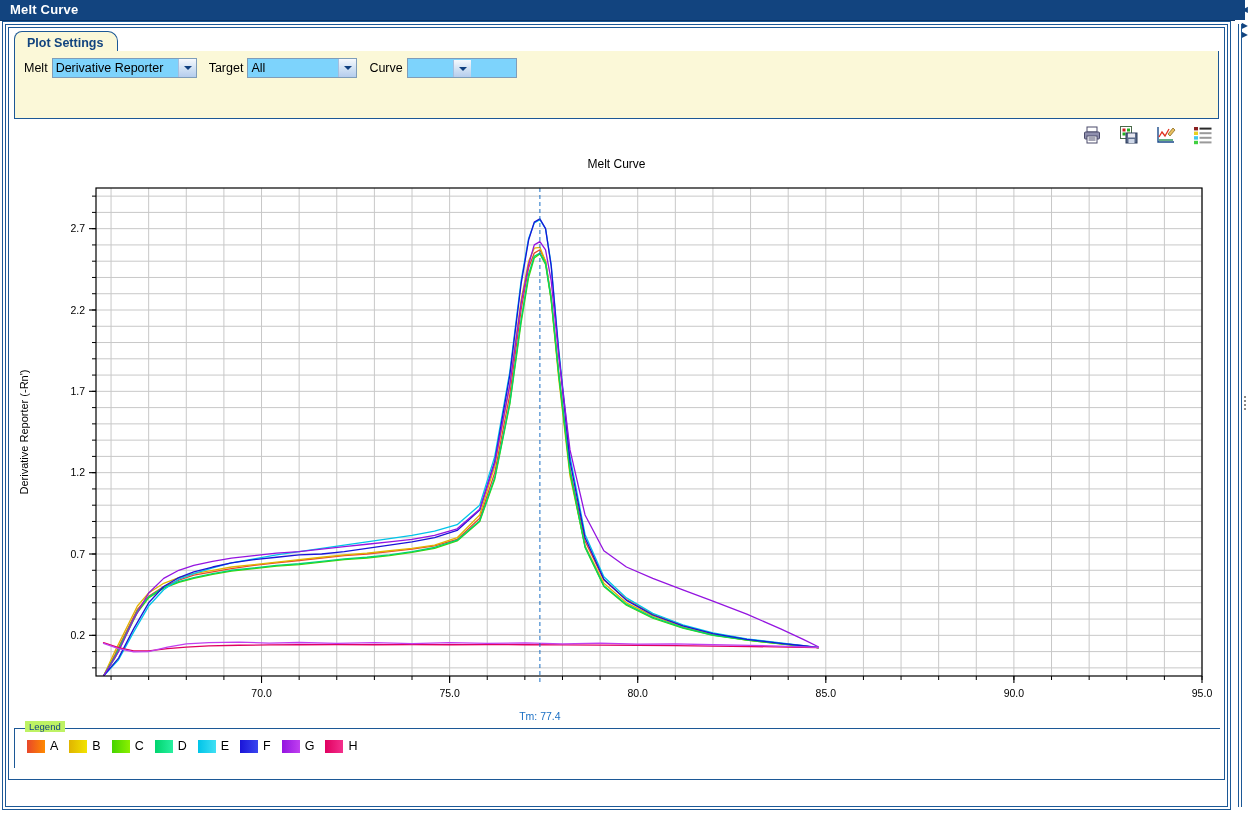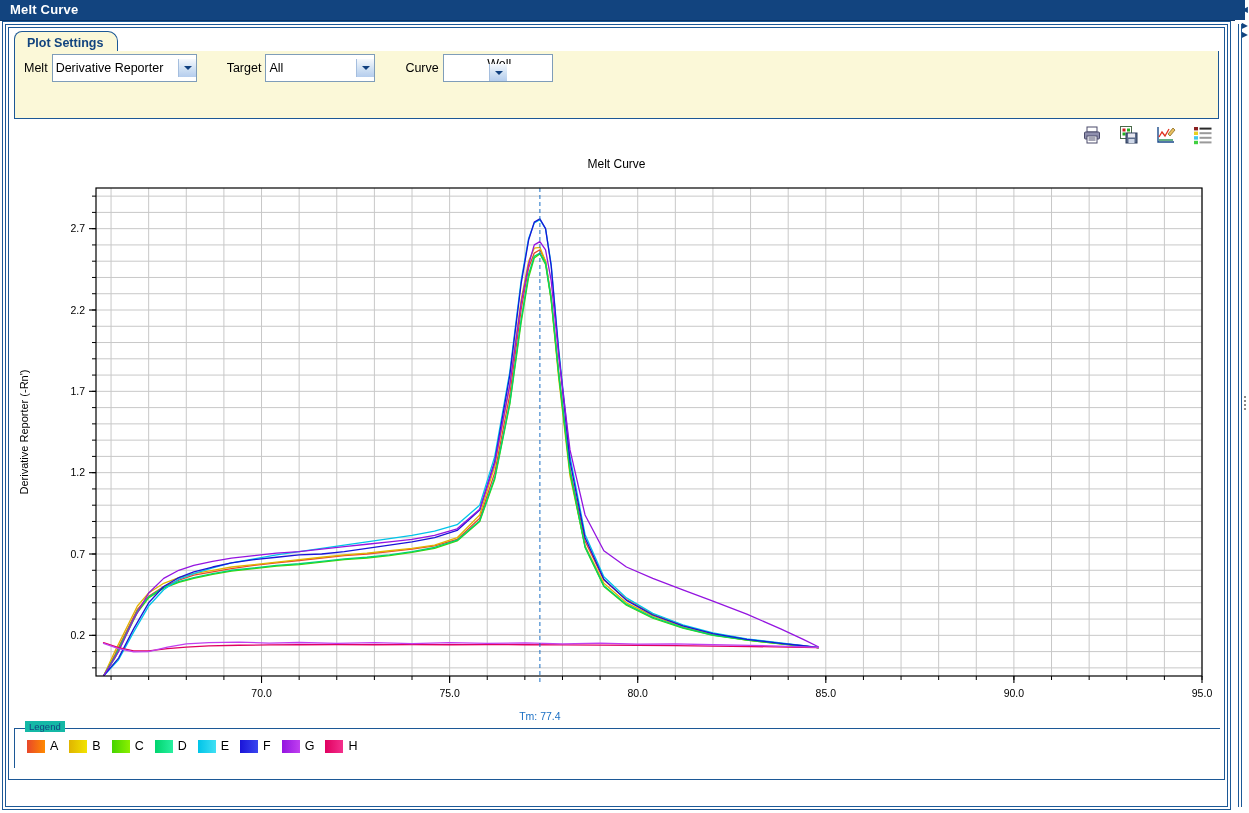--- a/index.html
+++ b/index.html
@@ -55,25 +55,25 @@
   }
 
   
   .settings{
     position:absolute;left:14px;top:51px;width:1205px;height:68px;
     background:#fbf8d8;border:1px solid #1c5896;border-top:none;
     box-sizing:border-box;
   }
   .row1{position:absolute;left:9px;top:6px;height:22px;display:flex;align-items:center;}
   .lbl{font-size:12.5px;color:#000;margin-right:4px;}
-  .lbl.sp{margin-left:28px;}
+  .lbl.sp{margin-left:10px;}
 
   .combo{
-    position:relative;height:28px;box-sizing:border-box;
-    border:1px solid #7f9db9;background:#ffffff;display:inline-flex;align-items:center;
+    position:relative;height:20px;box-sizing:border-box;
+    border:1px solid #7f9db9;background:#7dd3fc;display:inline-flex;align-items:center;
     margin-right:2px;
   }
   .combo .val{
     padding-left:3px;font-size:12.5px;color:#000;white-space:nowrap;overflow:hidden;
     flex:1;line-height:18px;
   }
   .combo .btn{
     width:17px;height:18px;flex:0 0 17px;
     background:linear-gradient(#f6f9fd,#cfe0f3 55%,#b5cded);
     border-left:1px solid #a5bede;
@@ -112,21 +112,21 @@
   
   .legend{
     position:absolute;left:14px;top:728px;width:1205px;height:40px;
     border:1px solid #1c5896;border-top:none;border-right:none;border-bottom:none;
     box-sizing:border-box;
   }
   .legend-top{
     position:absolute;left:0;top:0;width:1205px;height:1px;background:#1c5896;
   }
   .legend-cap{
-    position:absolute;left:10px;top:-7px;background:#14b8a6;padding:0 4px;
+    position:absolute;left:10px;top:-7px;background:#bef264;padding:0 4px;
     font-size:9.5px;color:#12447f;
   }
   .legend-items{
     position:absolute;left:12px;top:11px;display:flex;align-items:center;
   }
   .li{display:flex;align-items:center;margin-right:11px;}
   .sw{width:18px;height:13px;display:block;}
   .li span{margin-left:5px;font-size:12.5px;color:#000;}
 
   

